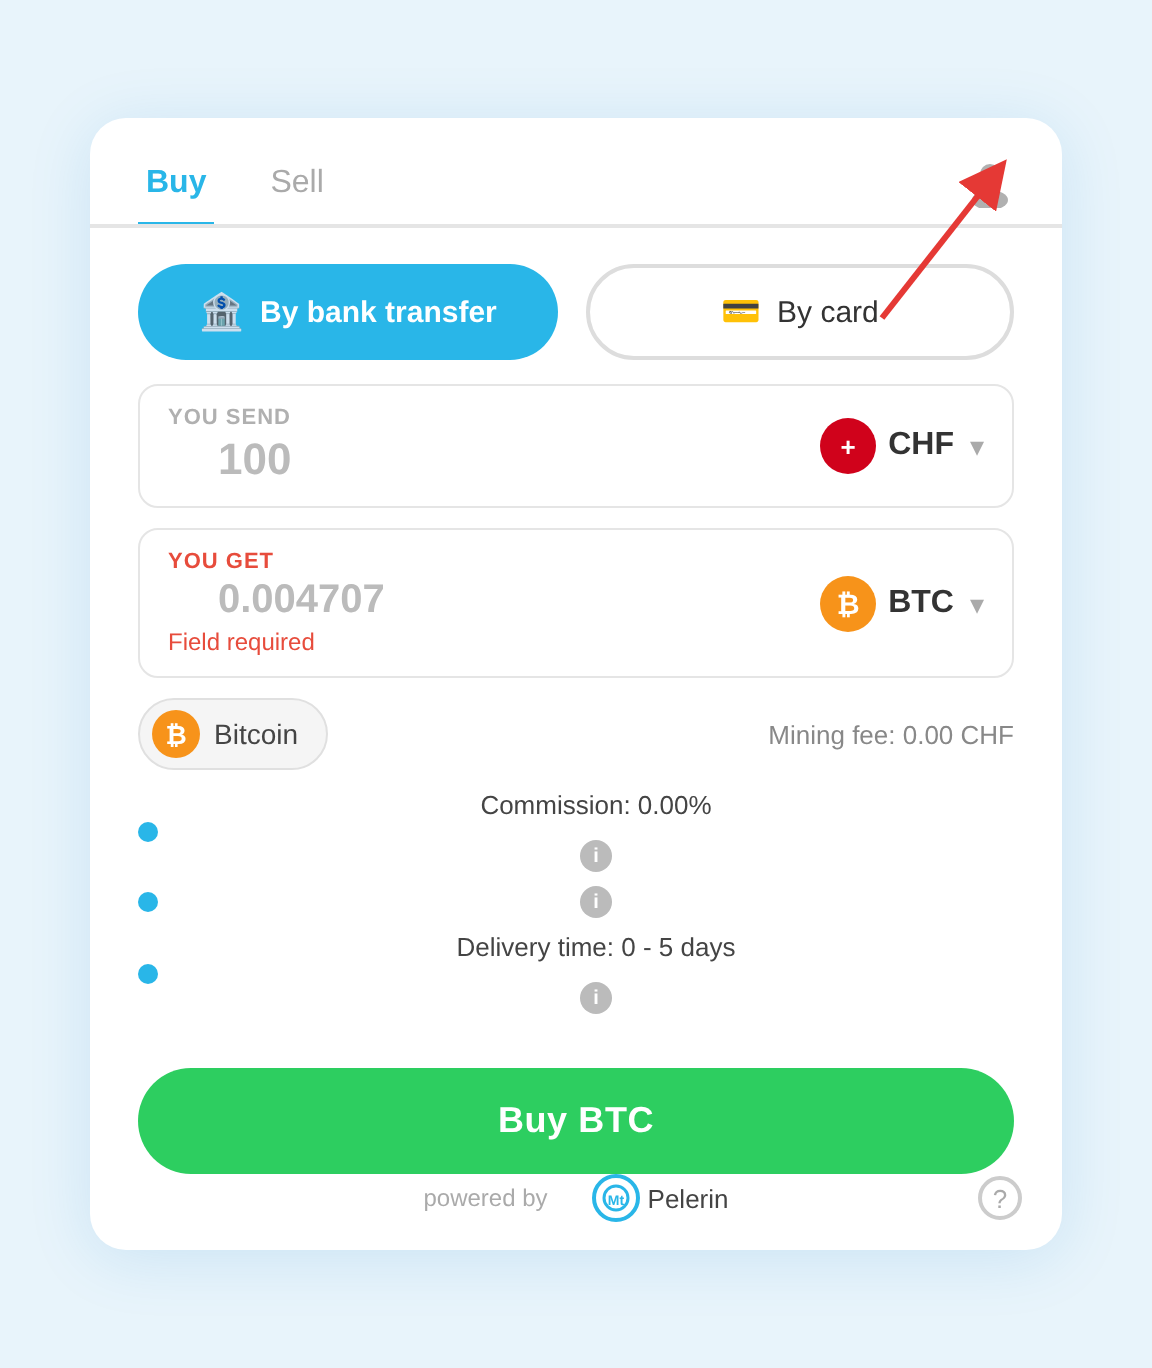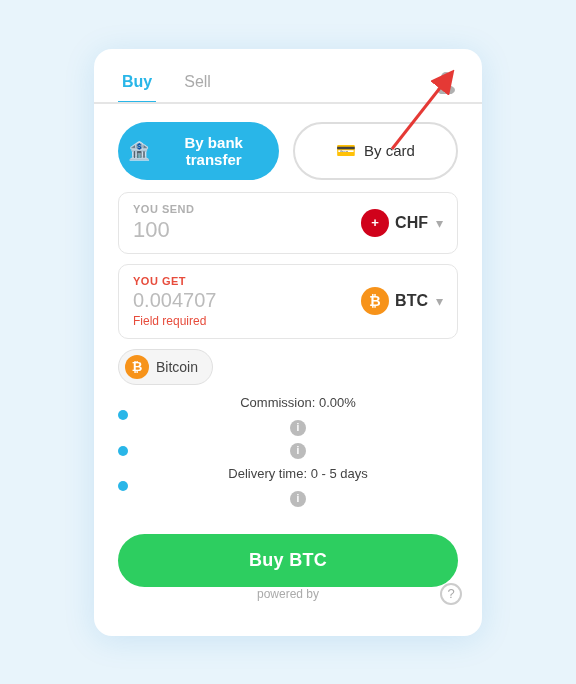--- a/index.html
+++ b/index.html
@@ -8,22 +8,22 @@
       display: flex;
       align-items: center;
       justify-content: center;
       min-height: 100vh;
       font-family: -apple-system, BlinkMacSystemFont, 'Segoe UI', Arial, sans-serif;
     }
     .card {
       background: #fff;
       border-radius: 18px;
       box-shadow: 0 4px 32px rgba(0,120,200,0.13);
-      width: 388px;
-      padding: 0 0 35px 0;
+      width: 486px;
+      padding: 0 0 14px 0;
       position: relative;
     }
     
     .tabs {
       display: flex;
       align-items: flex-end;
       padding: 18px 24px 0 24px;
       position: relative;
     }
     .tab {
@@ -118,21 +118,22 @@
       font-size: 11px;
       font-weight: 700;
       color: #b0b0b0;
       text-transform: uppercase;
       letter-spacing: 0.5px;
       margin-bottom: 2px;
     }
     .input-value {
       font-size: 22px;
       color: #bbb;
-      font-weight: 400;
+      font-weight: 700;
+      margin-left: 25px;
     }
     .input-value.you-get {
       font-size: 20px;
       color: #bbb;
     }
     .field-required {
       font-size: 12px;
       color: #e74c3c;
       margin-top: 2px;
     }
@@ -396,20 +397,21 @@
       <span class="chevron">▾</span>
     </div>
   </div>
 
   
   <div class="coin-row">
     <div class="coin-badge">
       <div class="coin-icon">₿</div>
       <span class="coin-name">Bitcoin</span>
     </div>
+    <span class="mining-fee">Mining fee: 0.00 CHF</span>
   </div>
 
   
   <div class="info-rows">
     <div class="info-row">
       <span class="dot"></span>
       <span class="info-text">Commission: 0.00%</span>
       <span class="info-icon">i</span>
     </div>
     <div class="info-row">
@@ -423,17 +425,26 @@
     </div>
   </div>
 
   
   <button class="buy-btn">Buy BTC</button>
 
   
   <div class="footer">
     <div class="powered-by">
       <span>powered by</span>
+      <div class="mt-pelerin-logo">
+        <div class="mt-icon">
+          <svg width="14" height="14" viewBox="0 0 14 14">
+            <circle cx="7" cy="7" r="6" fill="none" stroke="#29b6e8" stroke-width="1.5"></circle>
+            <text x="7" y="10.5" text-anchor="middle" font-size="7" fill="#29b6e8" font-weight="bold">Mt</text>
+          </svg>
+        </div>
+        <span class="mt-text">Pelerin</span>
+      </div>
     </div>
     <div class="help-icon">?</div>
   </div>
 
 </div>
 
 </body></html>

